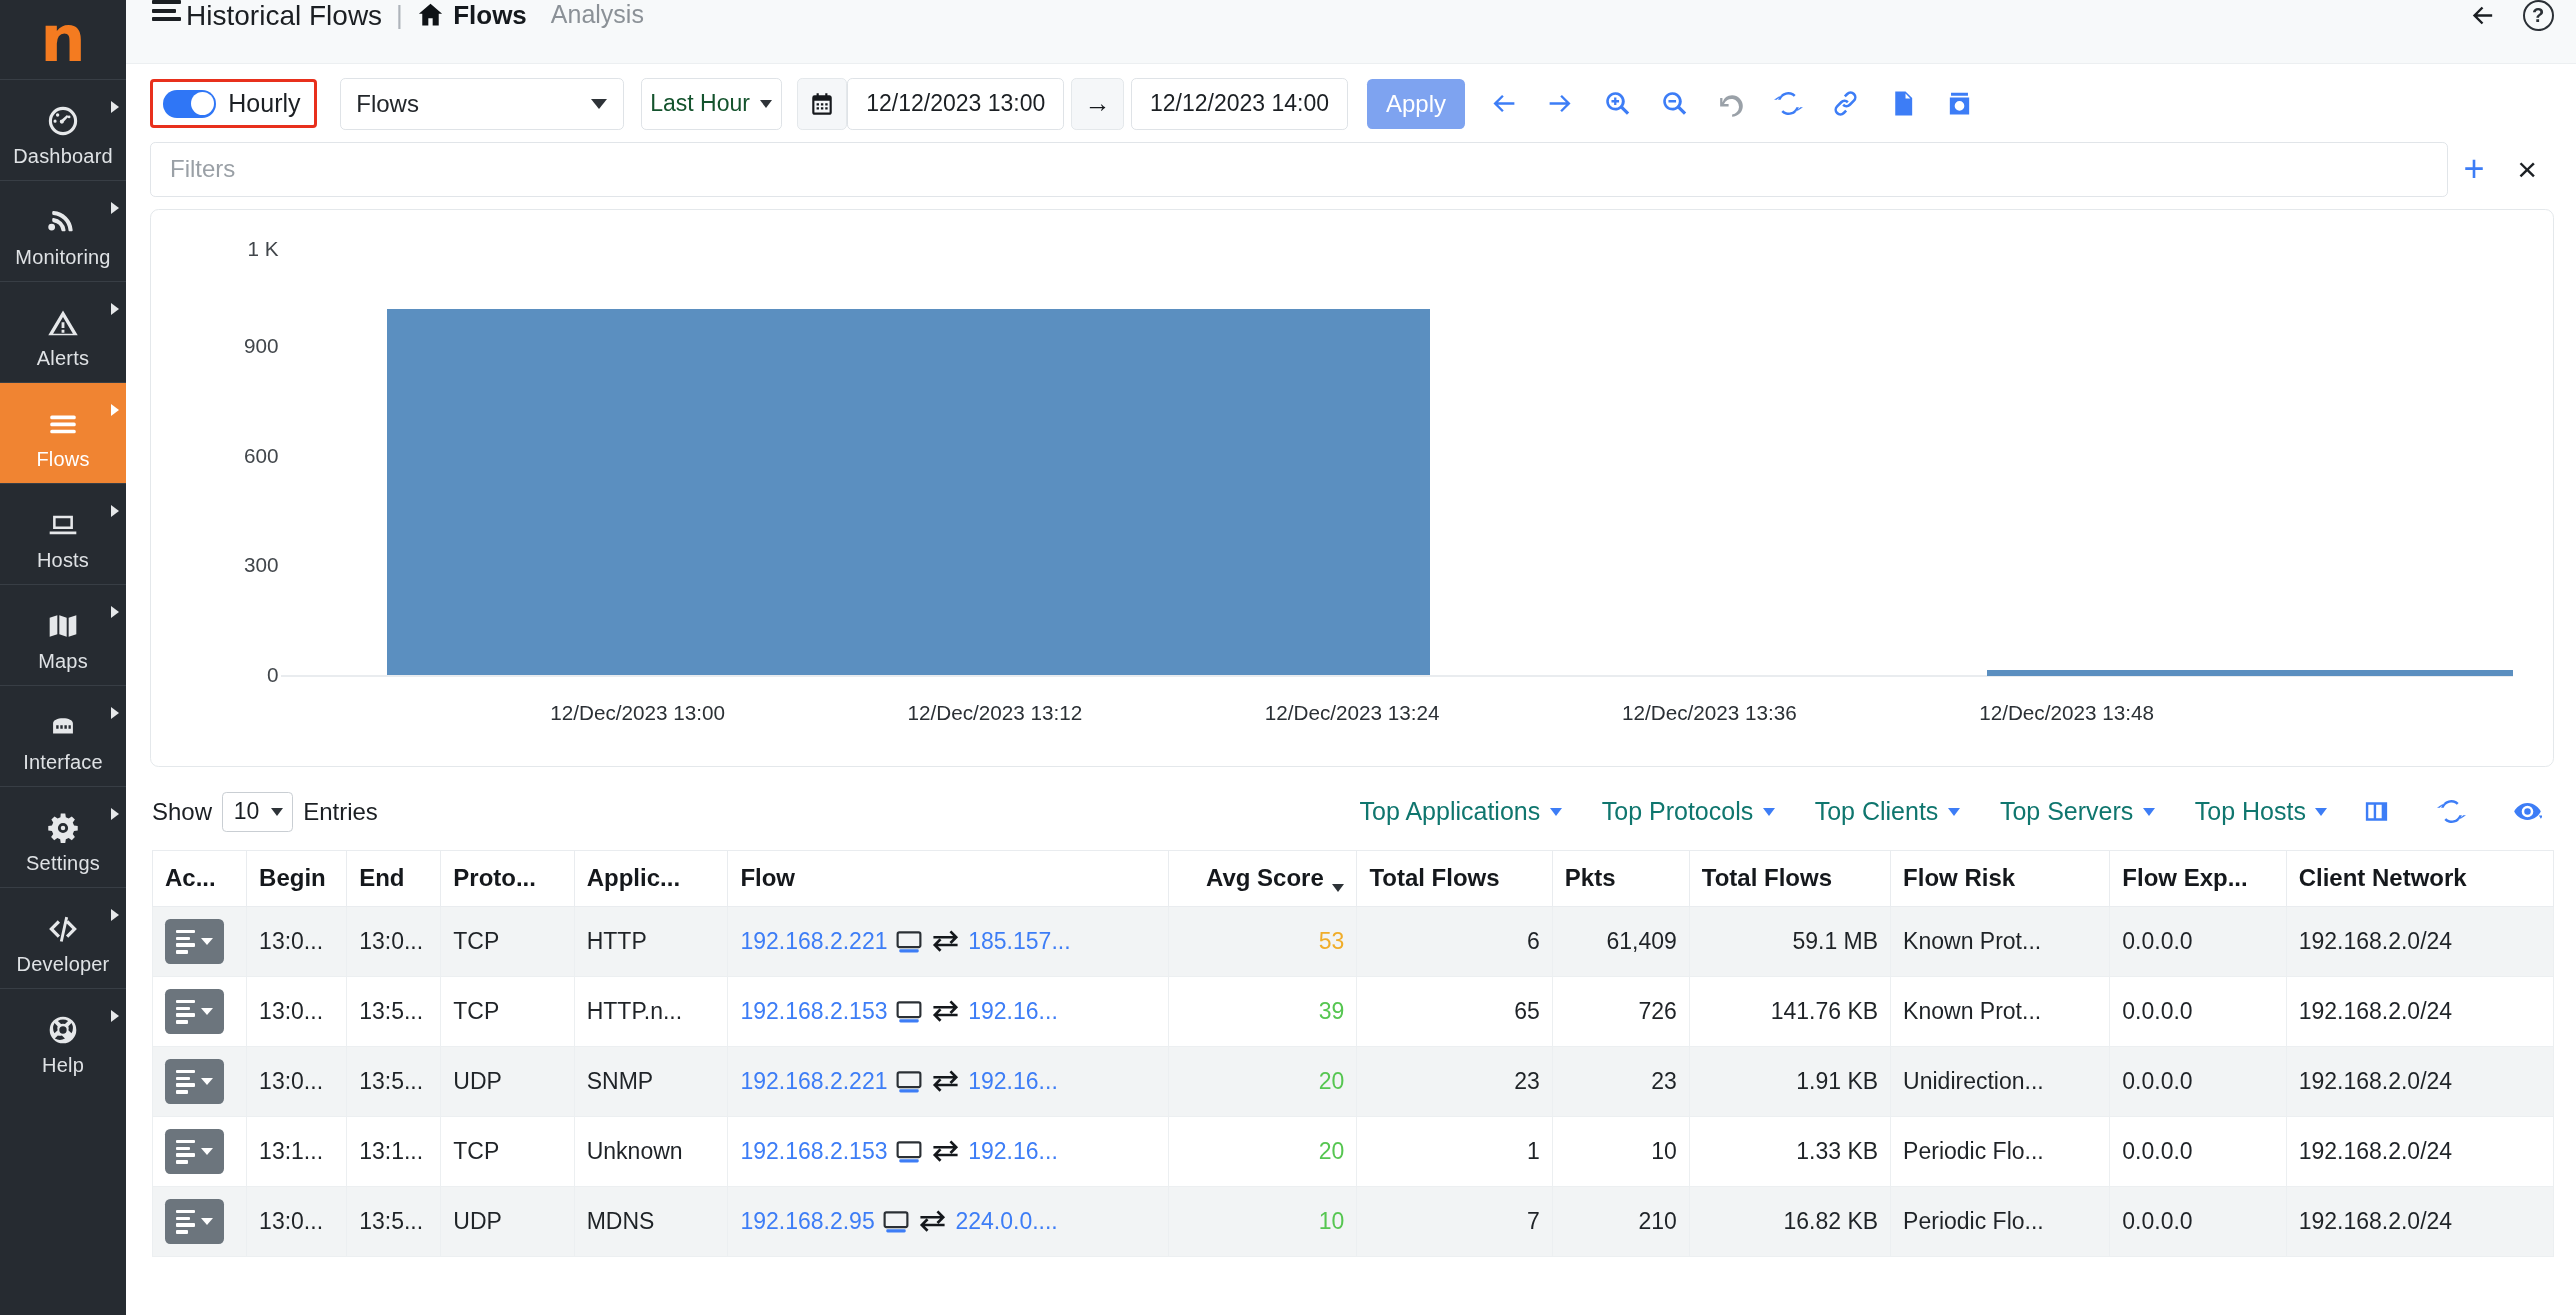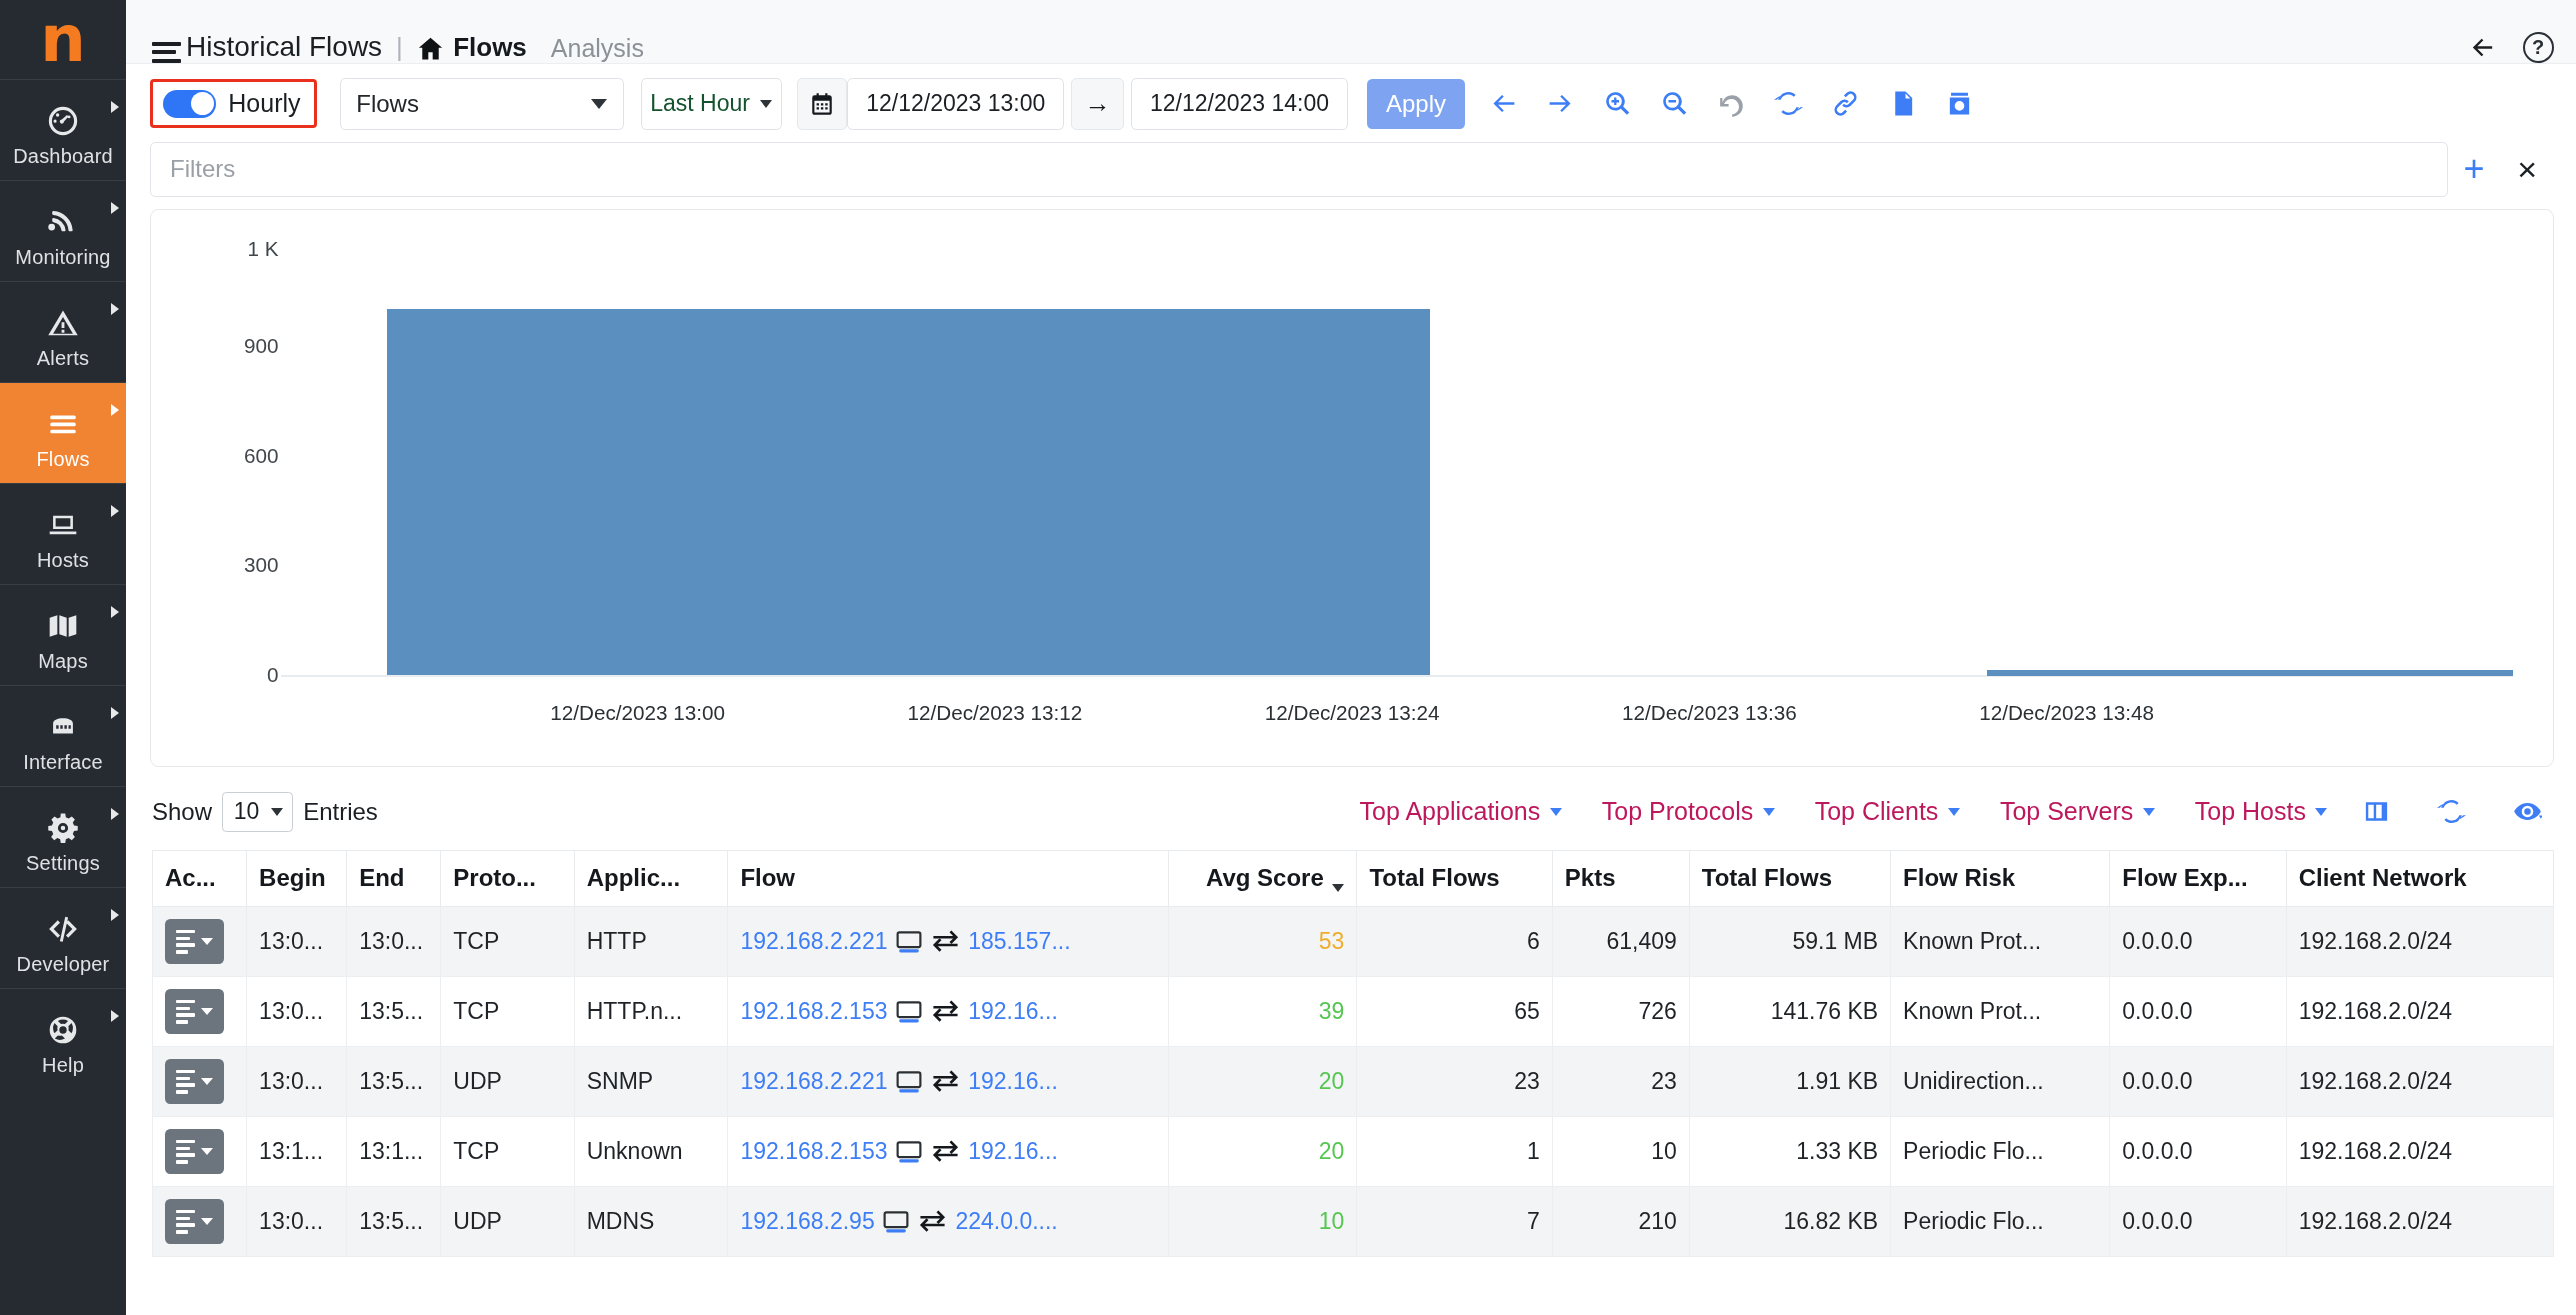--- a/index.html
+++ b/index.html
@@ -44,21 +44,21 @@
     border-top: 6px solid transparent;
     border-bottom: 6px solid transparent;
   }
   .nav-item.active .caret-right { border-left-color: #fff; }
 
   
   .main { flex: 1; display: flex; flex-direction: column; min-width: 0; background:#fff; }
 
   .topbar {
     height: 64px; background: #f7f9fa;
-    display: flex; align-items: flex-end; padding: 0 22.4px 0 26px;
+    display: flex; align-items: flex-start; padding: 0 22.4px 0 26px;
     border-bottom: 0.9px solid #eceff1;
   }
   .hamburger { display:inline-flex; flex-direction: column; gap: 4.3px; margin-right: 3.4px; }
   .hamburger span { display:block; height:4.3px; background:#1b1f23; border-radius:0.9px; }
   .hamburger span:nth-child(1){ width:29px; }
   .hamburger span:nth-child(2){ width:24px; }
   .hamburger span:nth-child(3){ width:29px; }
   .page-title { font-size: 28px; color: #1b1f23; margin-left: 1.7px; }
   .divider-pipe { color: #aeb4ba; margin: 0 13.8px; font-size: 26px; }
   .home-ico { width: 29px; height: 29px; fill: #0f1316; margin-right: 7.7px; }
@@ -147,21 +147,21 @@
 
   
   .tbl-controls { display:flex; align-items:center; padding: 22.4px 22.4px 15.5px 26px; }
   .show-grp { display:flex; align-items:center; gap: 10.3px; font-size: 24px; color:#1b1f23; }
   .show-sel {
     border: 0.9px solid #c9ced3; border-radius: 4.3px; height: 40px; padding: 0 8.6px 0 10.3px;
     display:flex; align-items:center; gap: 12px; font-size: 23px; background:#fff; cursor:pointer;
   }
   .tbl-right { margin-left: auto; display:flex; align-items:center; gap: 0; }
   .drop-link {
-    color: #be185d; font-size: 25px; display:flex; align-items:center; gap: 9.5px; cursor:pointer;
+    color: #0f766e; font-size: 25px; display:flex; align-items:center; gap: 9.5px; cursor:pointer;
     margin-left: 40px;
   }
   .drop-link .chev { border-top-color: #3d7df6; }
   .tbl-right .ti { width: 53px; height: 45px; display:flex; align-items:center; justify-content:center; margin-left: 22.4px; cursor:pointer; }
   .tbl-right svg { width: 29px; height: 29px; fill: #3d7df6; }
 
   
   .tbl-wrap { margin: 0 22.4px 0 26px; overflow: hidden; }
   table.flows { width: 100%; border-collapse: collapse; table-layout: fixed; }
   table.flows th {

